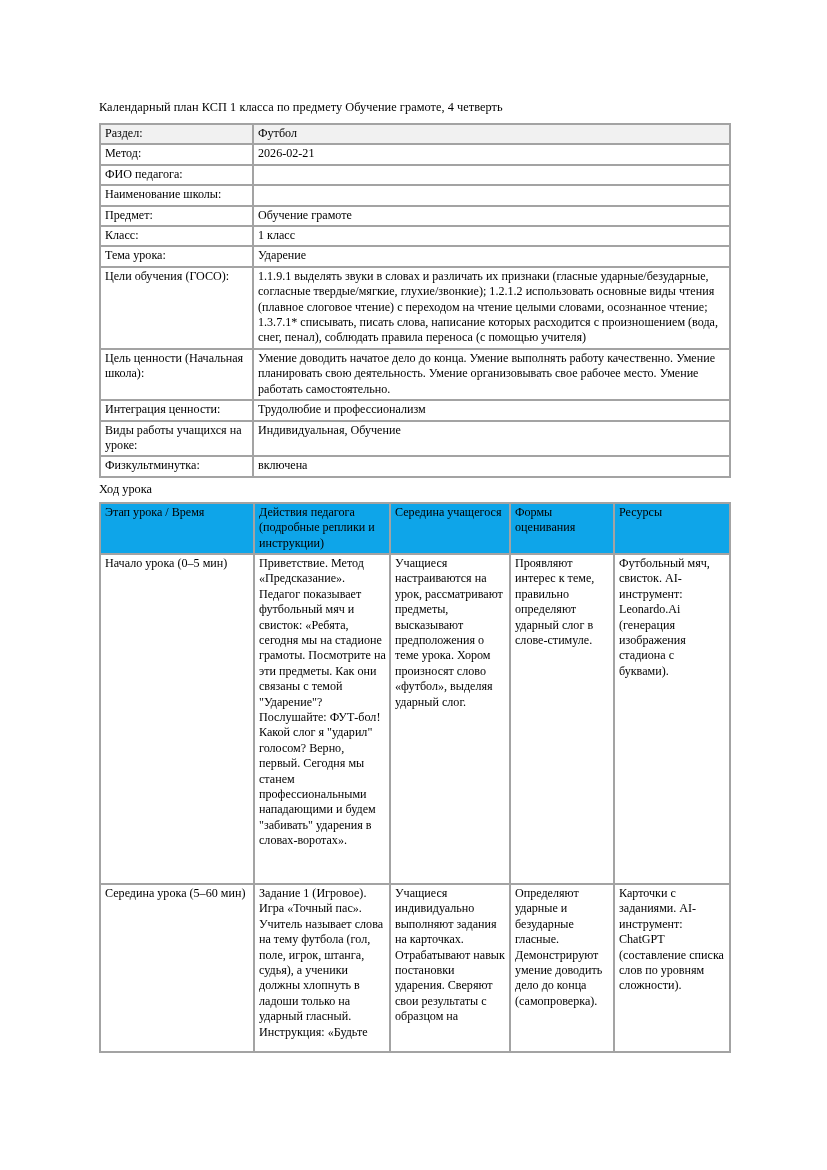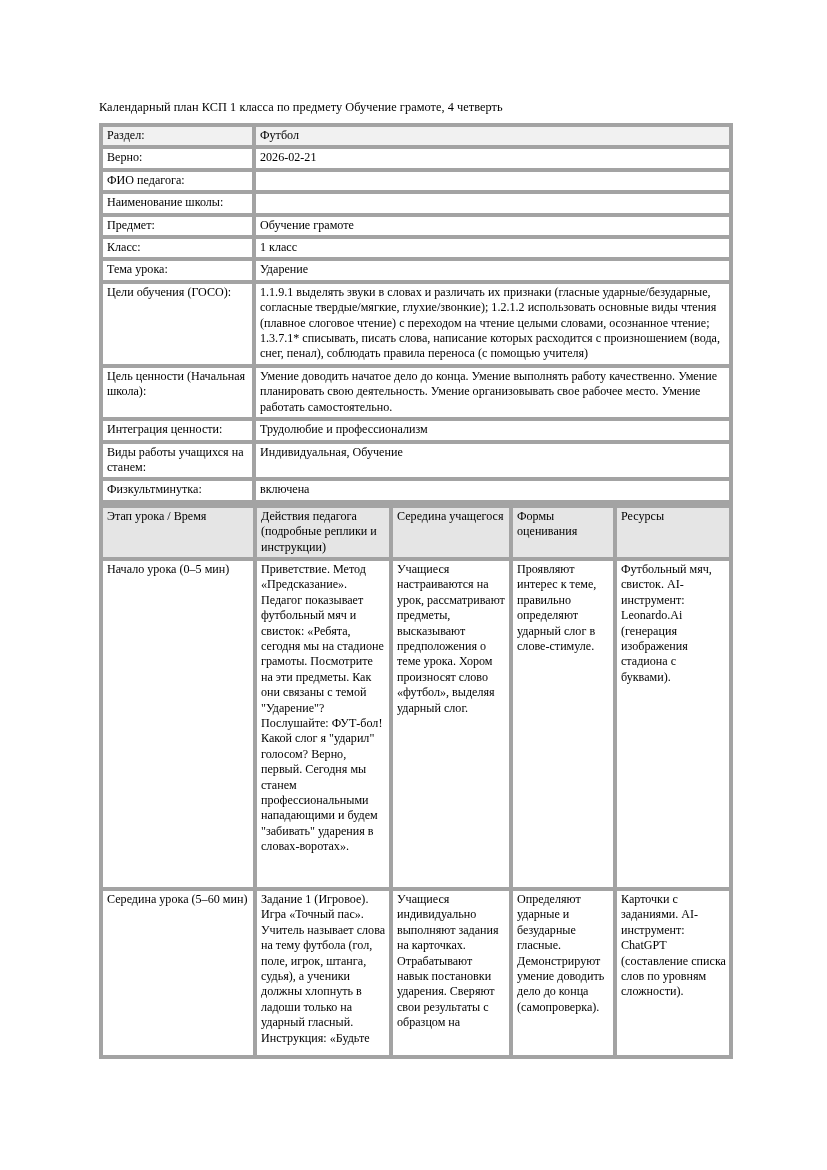--- a/index.html
+++ b/index.html
@@ -40,42 +40,42 @@
     margin: 3px 0 4px 0;
   }
   table {
     border-collapse: collapse;
     width: 630px;
     table-layout: fixed;
     font-size: 12.1px;
     line-height: 15.4px;
   }
   table td, table th {
-    border: 4px solid #a3a3a3;
+    border: 2px solid #a3a3a3;
     padding: 1px 3px 2px 4px;
     vertical-align: top;
     text-align: left;
     font-weight: normal;
     word-wrap: break-word;
     overflow-wrap: break-word;
     hyphens: none;
   }
   
   .info-table col.c-label { width: 153px; }
   .info-table col.c-value { width: 477px; }
   .info-table tr.shaded td { background: #f1f1f1; }
   .info-table td { height: 15px; }
 
   
   .flow-table col.c1 { width: 154px; }
   .flow-table col.c2 { width: 136px; }
   .flow-table col.c3 { width: 120px; }
   .flow-table col.c4 { width: 104px; }
   .flow-table col.c5 { width: 116px; }
-  .flow-table thead td { background: #e5e5e5; }
+  .flow-table thead td { background: #0ea5e9; }
   .r1 { height: 330px; }
   .r2 { height: 168px; }
 </style>
 </head>
 <body>
 
 <div class="page">
   <div class="content">
 
     <div class="doc-title">Календарный план КСП 1 класса по предмету Обучение грамоте, 4 четверть</div>
@@ -84,21 +84,21 @@
       <colgroup>
         <col class="c-label">
         <col class="c-value">
       </colgroup>
       <tbody>
         <tr class="shaded">
           <td>Раздел:</td>
           <td>Футбол</td>
         </tr>
         <tr>
-          <td>Верно:</td>
+          <td>Метод:</td>
           <td>2026-02-21</td>
         </tr>
         <tr>
           <td>ФИО педагога:</td>
           <td></td>
         </tr>
         <tr>
           <td>Наименование школы:</td>
           <td></td>
         </tr>
@@ -120,30 +120,31 @@
         </tr>
         <tr>
           <td>Цель ценности (Начальная школа):</td>
           <td>Умение доводить начатое дело до конца. Умение выполнять работу качественно. Умение планировать свою деятельность. Умение организовывать свое рабочее место. Умение работать самостоятельно.</td>
         </tr>
         <tr>
           <td>Интеграция ценности:</td>
           <td>Трудолюбие и профессионализм</td>
         </tr>
         <tr>
-          <td>Виды работы учащихся на станем:</td>
+          <td>Виды работы учащихся на уроке:</td>
           <td>Индивидуальная, Обучение</td>
         </tr>
         <tr>
           <td>Физкультминутка:</td>
           <td>включена</td>
         </tr>
       </tbody>
     </table>
 
+    <div class="section-label">Ход урока</div>
 
     <table class="flow-table">
       <colgroup>
         <col class="c1">
         <col class="c2">
         <col class="c3">
         <col class="c4">
         <col class="c5">
       </colgroup>
       <thead>

